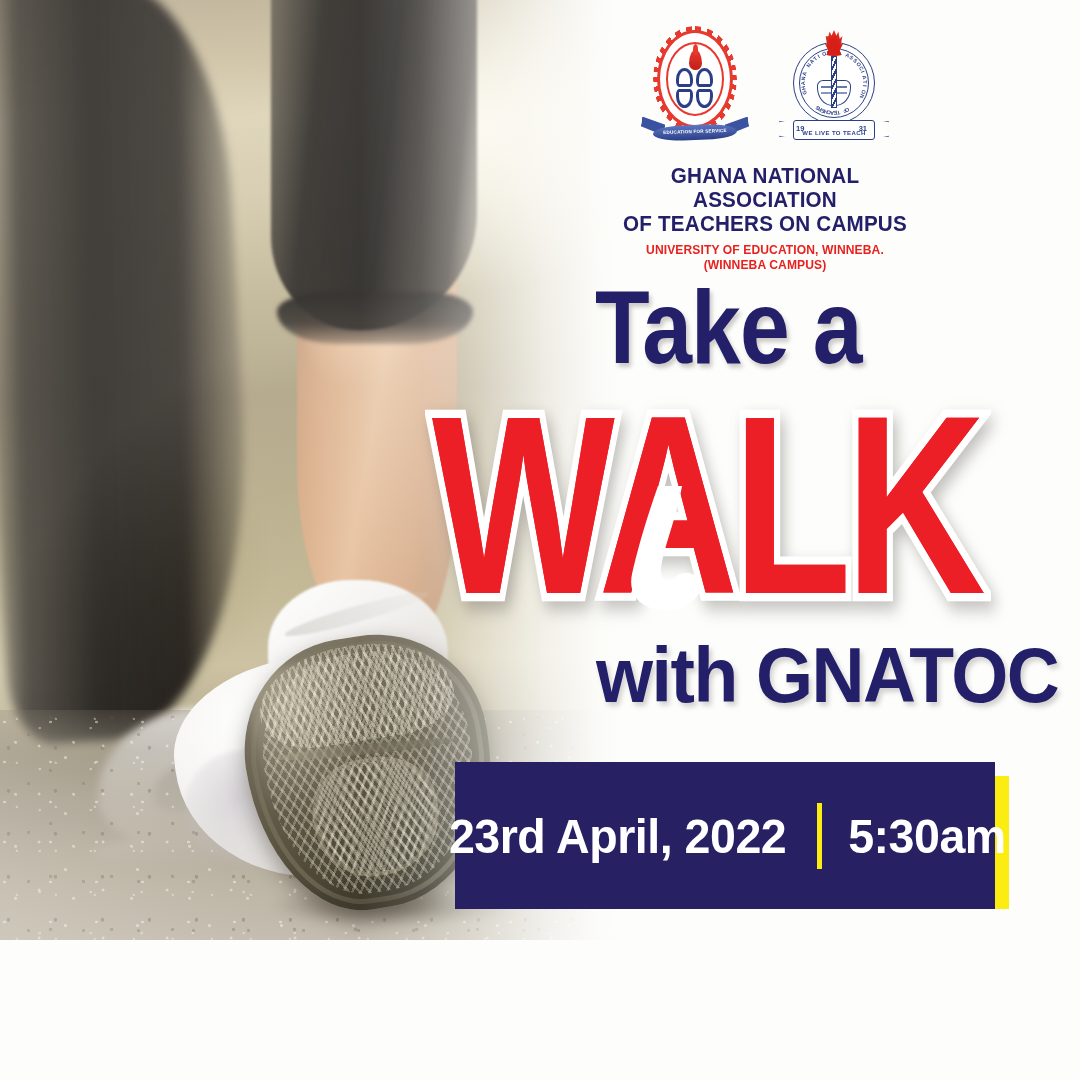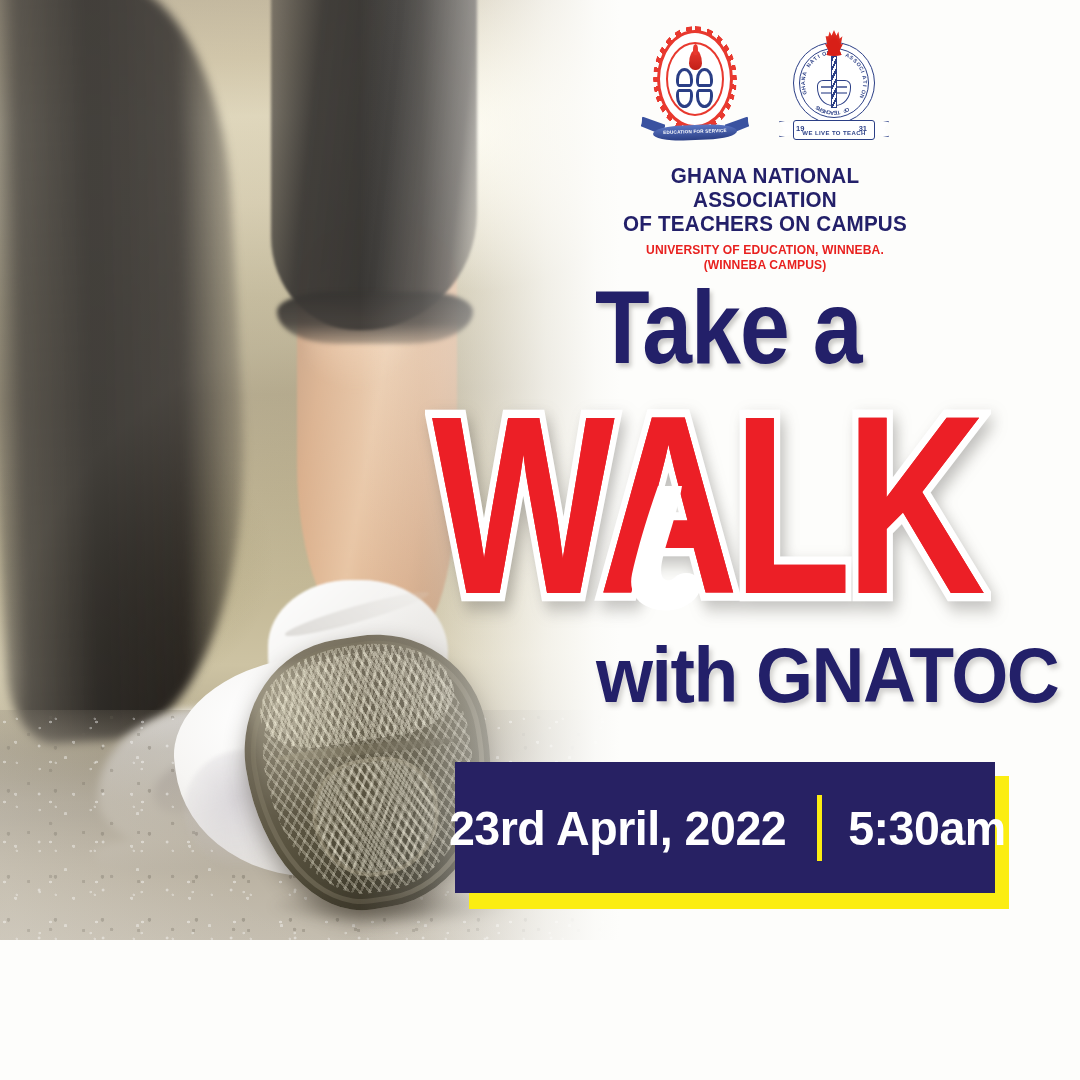--- a/index.html
+++ b/index.html
@@ -408,21 +408,21 @@
 
   
   .date-banner{
     position:absolute; left:455px; top:762px; width:540px; height:133px;
   }
   .date-banner .yellow-offset{
     position:absolute; left:14px; top:14px; width:540px; height:133px;
     background:#fbed12;
   }
   .date-banner .navy-box{
-    position:absolute; left:0; top:0; width:540px; height:131px;
+    position:absolute; left:0; top:0; width:540px; height:147px;
     background:#272163;
     display:flex; align-items:center; justify-content:center; gap:0;text-align:right;
   }
   .date-text, .time-text{
     font-size:49px; font-weight:bold; color:#ffffff;
     letter-spacing:-.5px; white-space:nowrap;
     transform:scaleX(.95);
   }
   .date-divider{
     width:5px; height:66px; background:#fbed12; margin:0 22px;

